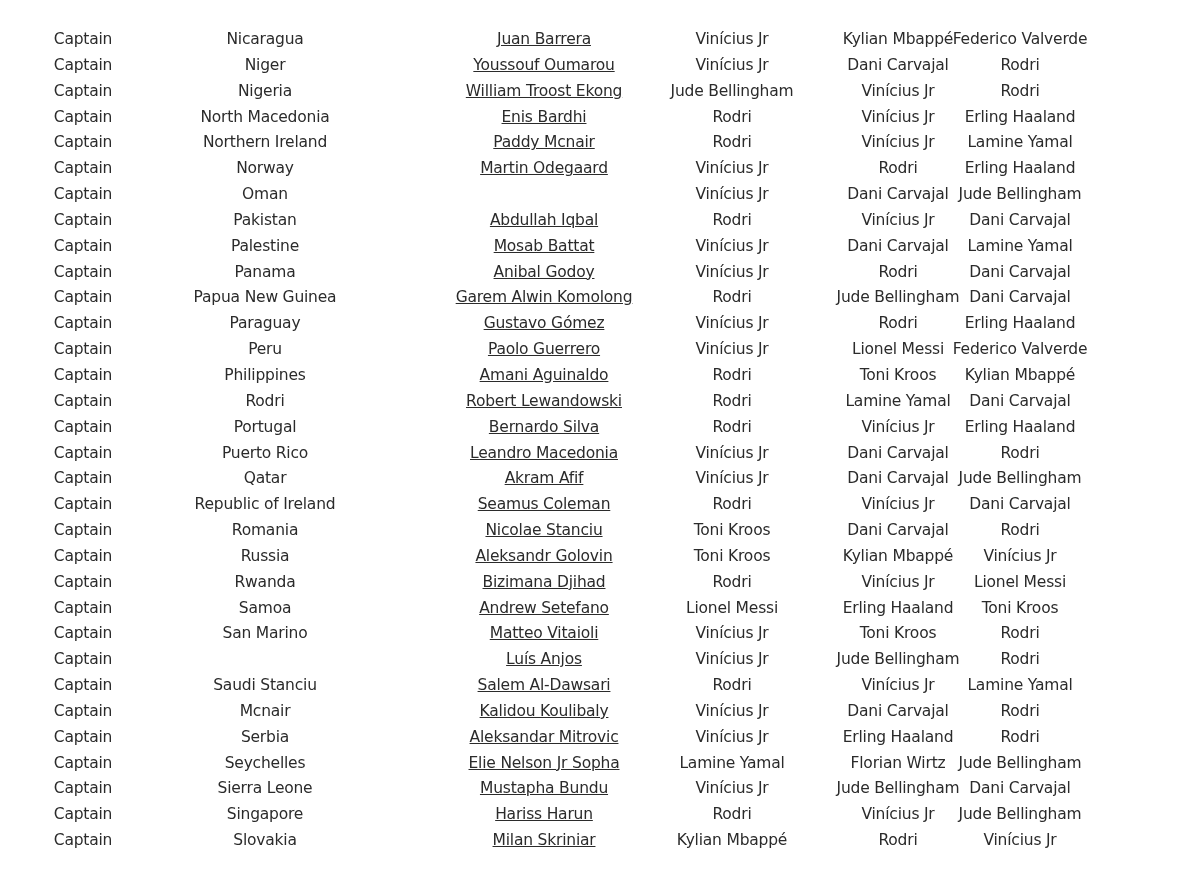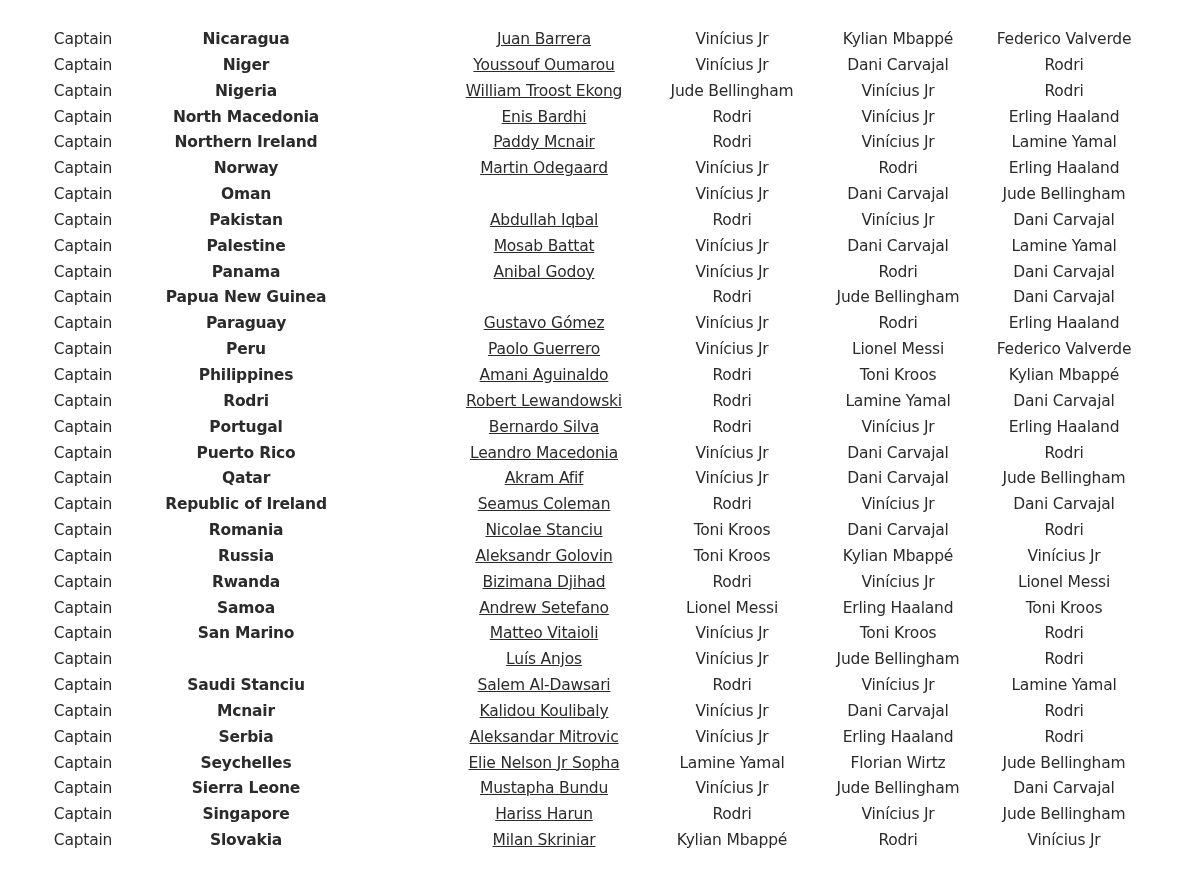--- a/index.html
+++ b/index.html
@@ -30,25 +30,25 @@
       top: 0;
       height: 25.85px;
       line-height: 25.85px;
       font-size: 15.5px;
       white-space: nowrap;
       transform: translateX(-50%);
       text-align: center;
       letter-spacing: -0.2px;
     }
     .c0 { left: 83px; }
-    .c1 { left: 246px; font-weight: bold; }
+    .c1 { left: 265px; }
     .c2 { left: 544px; text-decoration: underline; }
     .c3 { left: 732px; }
     .c4 { left: 898px; }
-    .c5 { left: 1064px; }
+    .c5 { left: 1020px; }
   </style>
 </head>
 <body>
 
 <div id="vote-table">
   <div class="row">
     <span class="cell c0">Captain</span>
     <span class="cell c1">Nicaragua</span>
     <span class="cell c2">Juan Barrera</span>
     <span class="cell c3">Vinícius Jr</span>
@@ -132,20 +132,21 @@
     <span class="cell c1">Panama</span>
     <span class="cell c2">Anibal Godoy</span>
     <span class="cell c3">Vinícius Jr</span>
     <span class="cell c4">Rodri</span>
     <span class="cell c5">Dani Carvajal</span>
   </div>
 
   <div class="row">
     <span class="cell c0">Captain</span>
     <span class="cell c1">Papua New Guinea</span>
+    <span class="cell c2">Garem Alwin Komolong</span>
     <span class="cell c3">Rodri</span>
     <span class="cell c4">Jude Bellingham</span>
     <span class="cell c5">Dani Carvajal</span>
   </div>
 
   <div class="row">
     <span class="cell c0">Captain</span>
     <span class="cell c1">Paraguay</span>
     <span class="cell c2">Gustavo Gómez</span>
     <span class="cell c3">Vinícius Jr</span>

